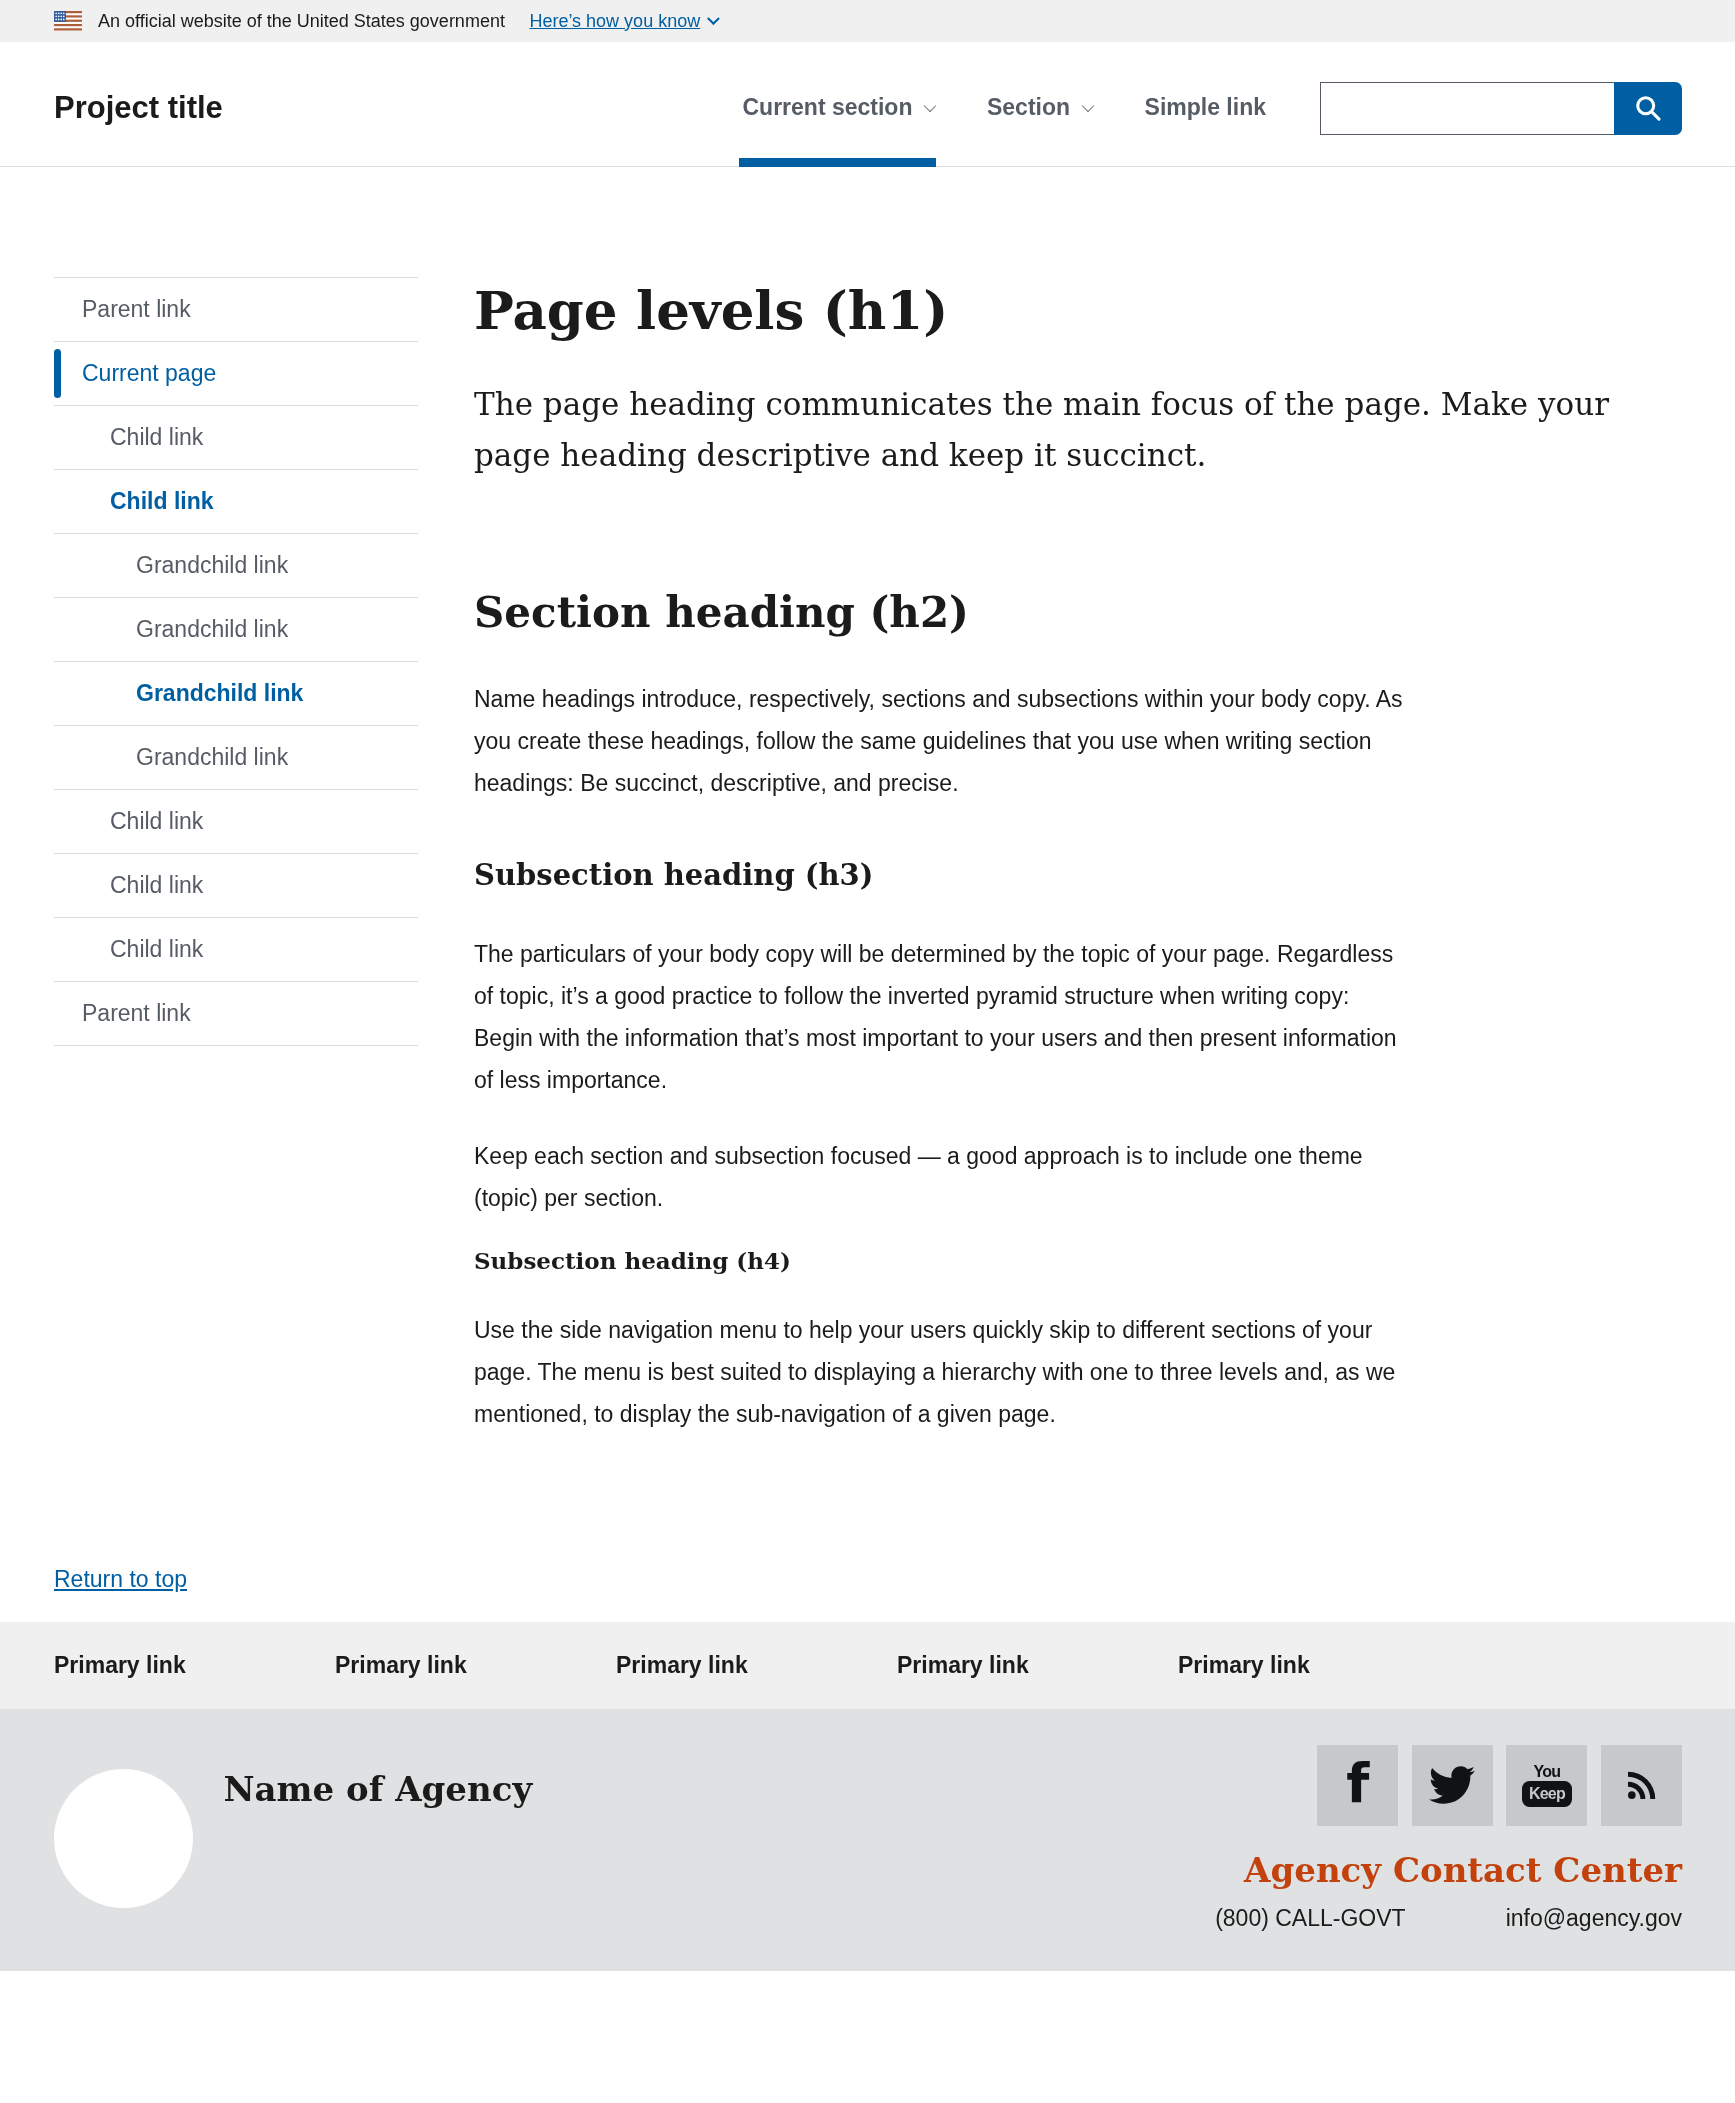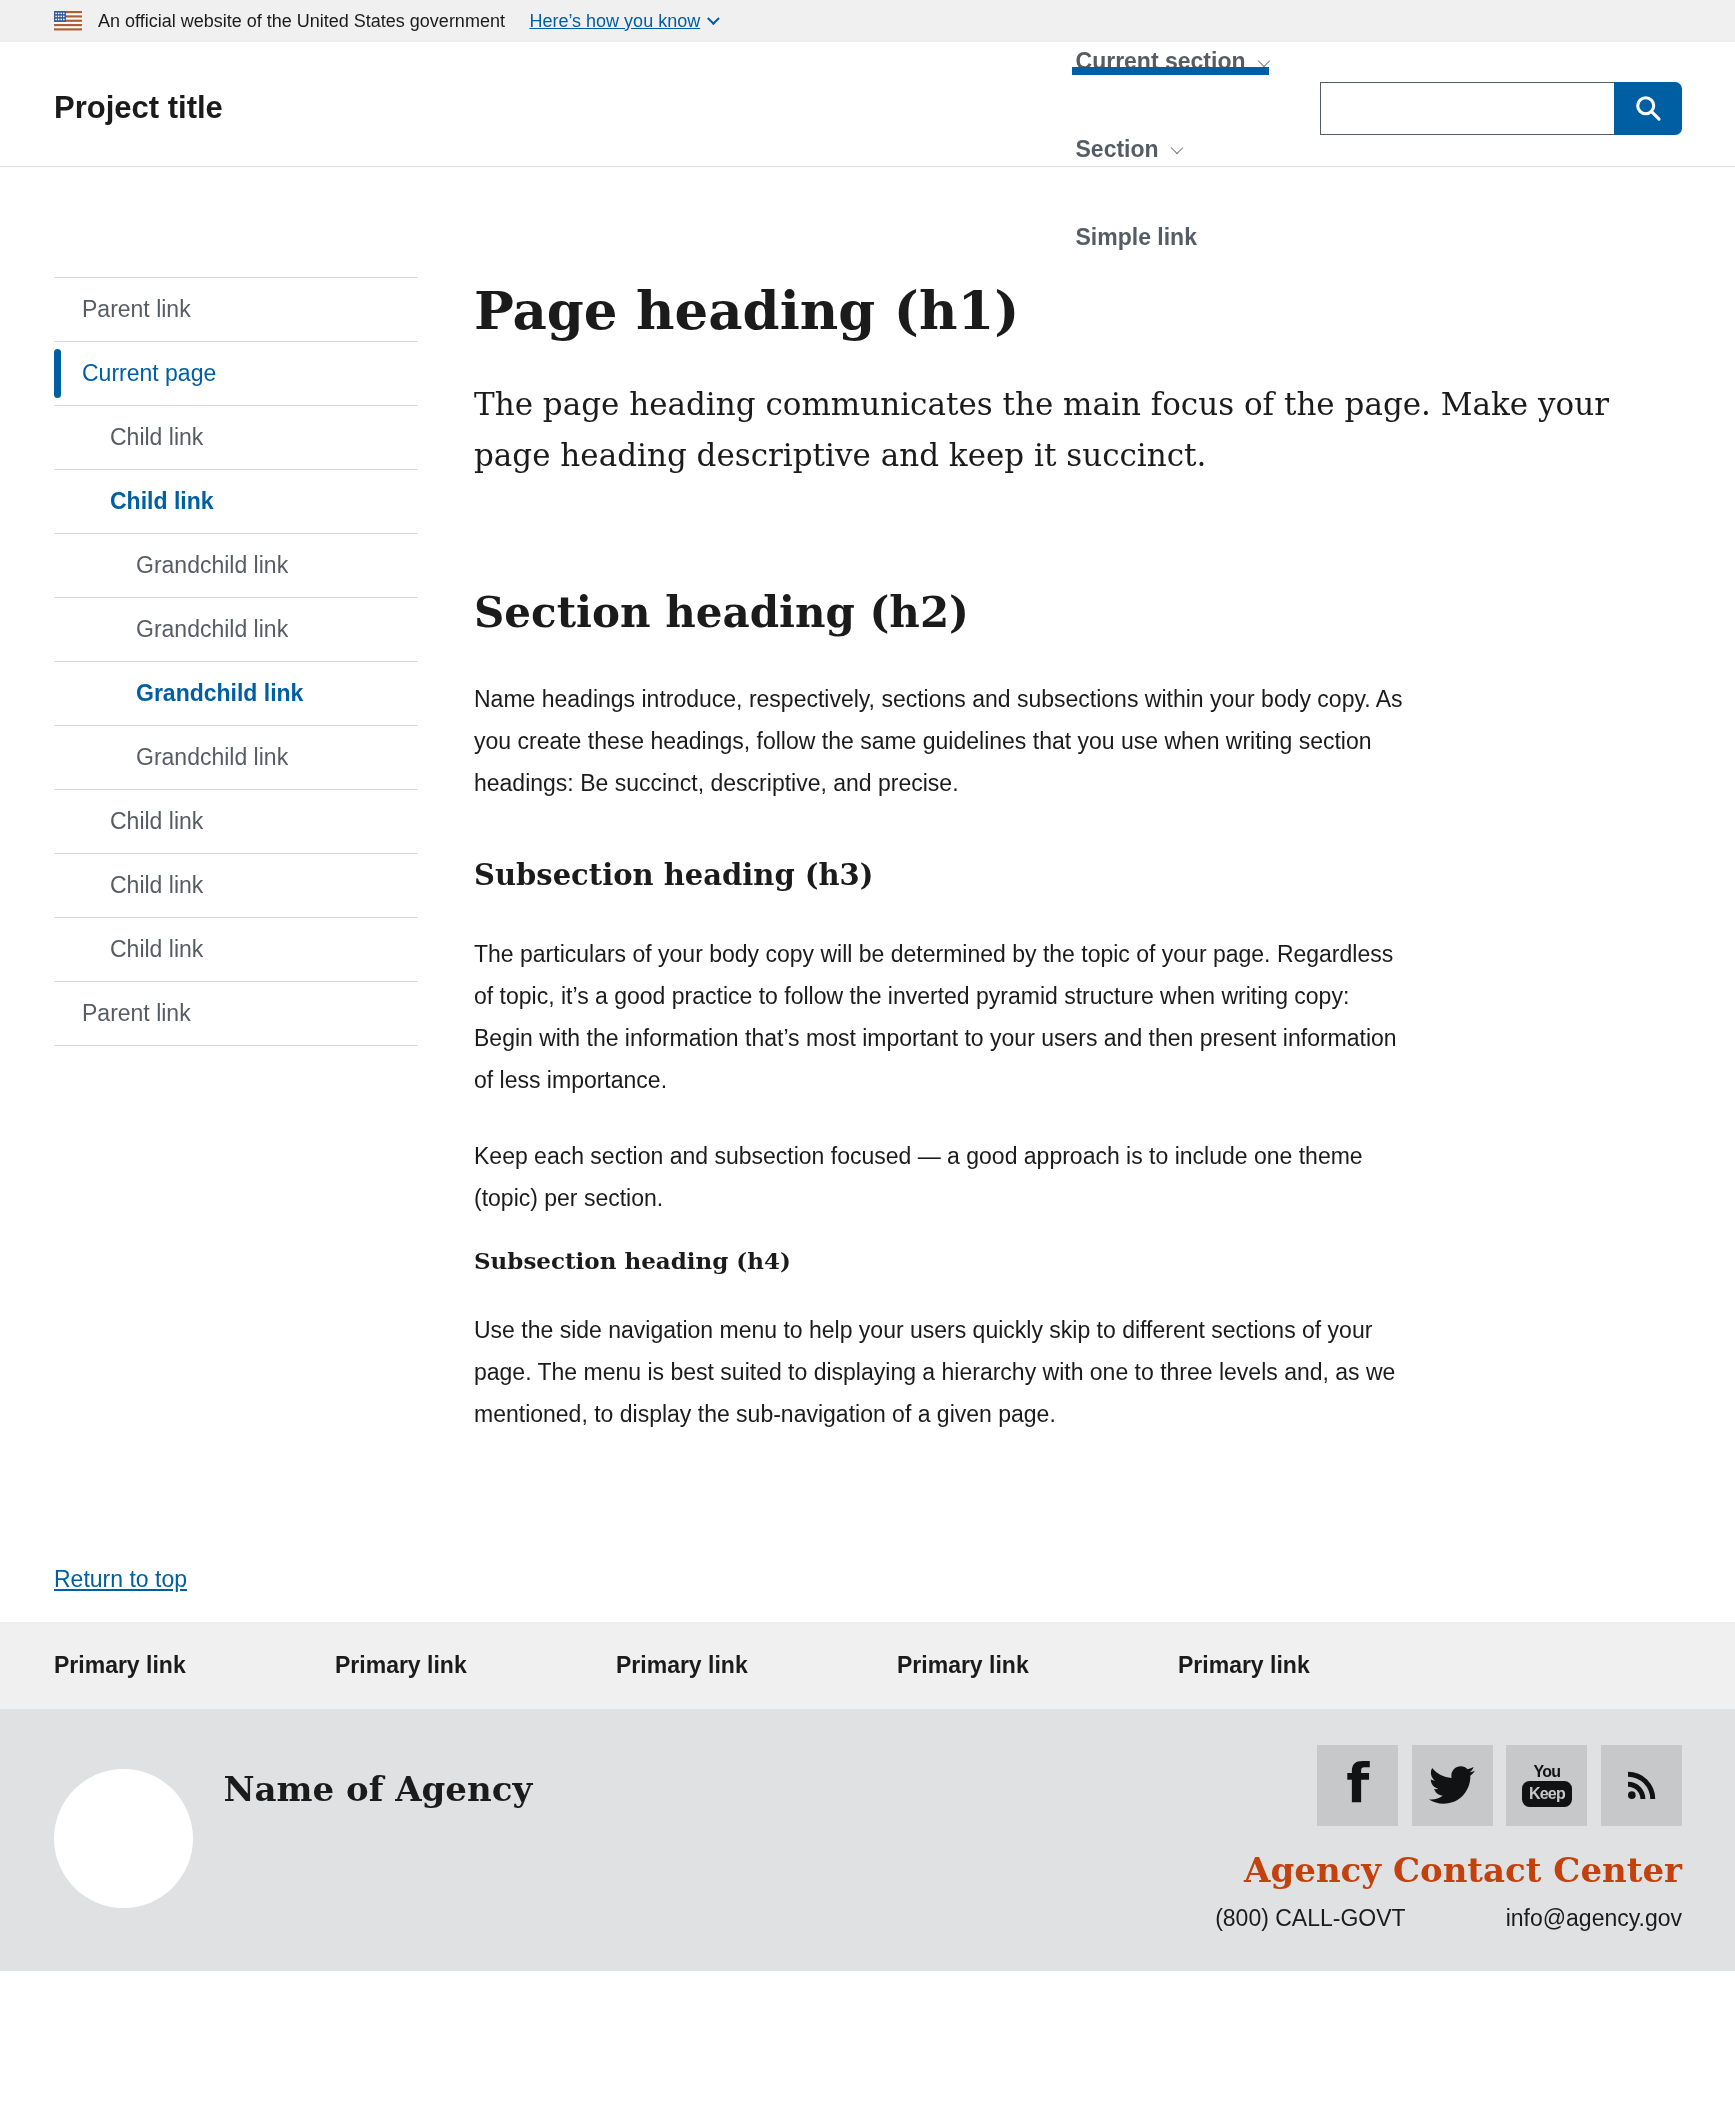--- a/index.html
+++ b/index.html
@@ -57,21 +57,20 @@
     color: #1b1b1b;
     padding-top: 8.5px;
     flex: 1 1 auto;
   }
   .main-nav {
     display: flex;
     align-items: stretch;
     height: 125px;
     gap: 54px;
     margin-right: 54px;
-    flex-direction: column;
   }
   .nav-item {
     display: flex;
     align-items: center;
     gap: 12px;
     font-size: 23px;
     font-weight: 700;
     color: #565c65;
     cursor: pointer;
     position: relative;
@@ -375,21 +374,21 @@
       </li>
     <li class="lvl2">
         <a>Child link</a>
       </li>
     <li class="lvl1">
         <a>Parent link</a>
       </li>
   </ul>
 
   <main class="main-content">
-    <h1 class="h1">Page heading (h1)</h1>
+    <h1 class="h1">Page levels (h1)</h1>
     <p class="intro">The page heading communicates the main focus of the page. Make your page heading descriptive and keep it succinct.</p>
 
     <h2 class="h2">Section heading (h2)</h2>
     <p class="body-p">Name headings introduce, respectively, sections and subsections within your body copy. As you create these headings, follow the same guidelines that you use when writing section headings: Be succinct, descriptive, and precise.</p>
 
     <h3 class="h3">Subsection heading (h3)</h3>
     <p class="body-p">The particulars of your body copy will be determined by the topic of your page. Regardless of topic, it’s a good practice to follow the inverted pyramid structure when writing copy: Begin with the information that’s most important to your users and then present information of less importance.</p>
     <p class="body-p tight">Keep each section and subsection focused — a good approach is to include one theme (topic) per section.</p>
 
     <h4 class="h4">Subsection heading (h4)</h4>

